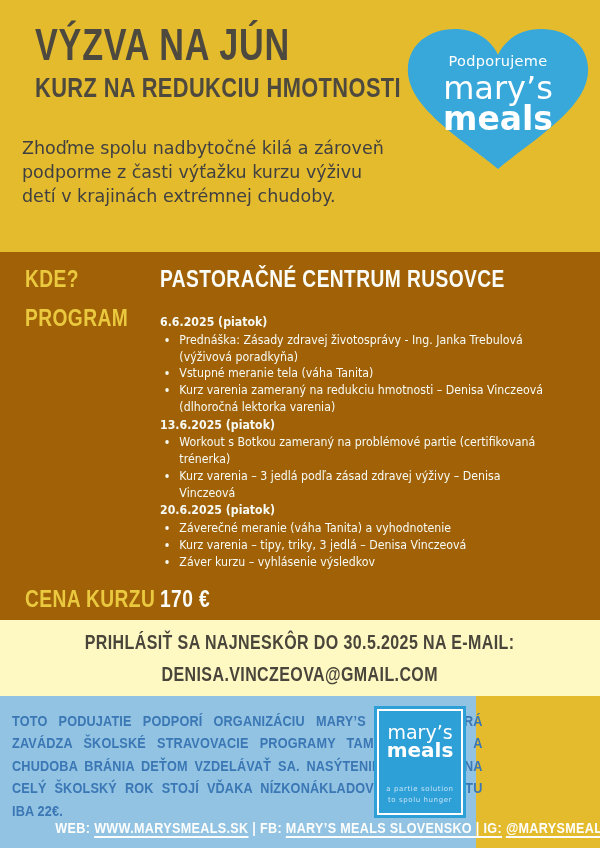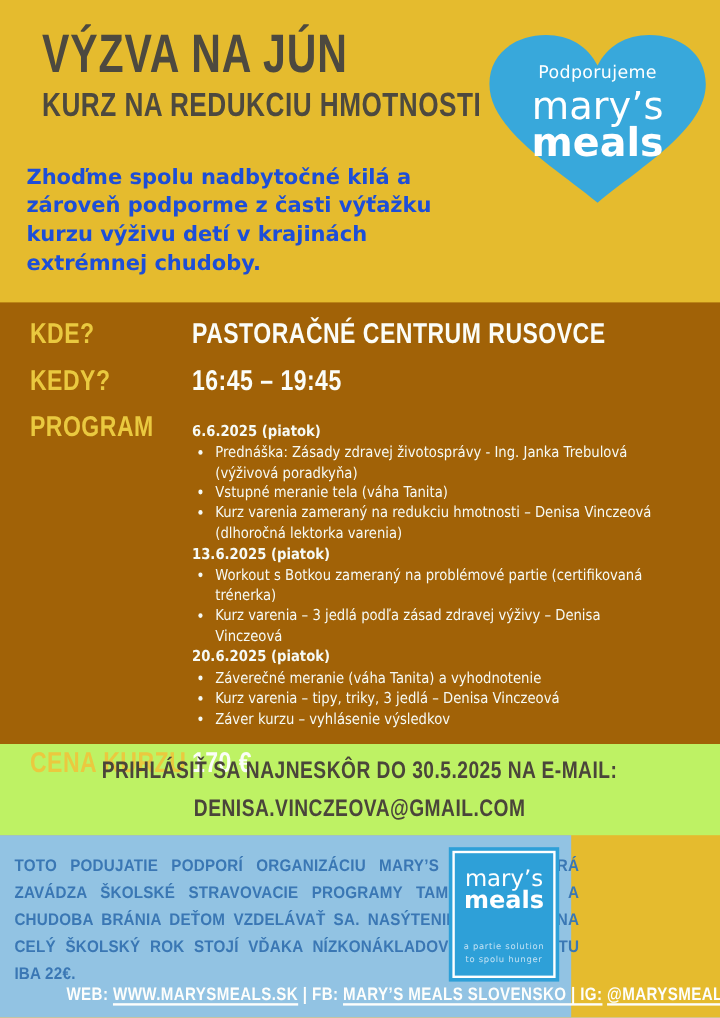--- a/index.html
+++ b/index.html
@@ -18,21 +18,21 @@
     transform:scaleX(0.76); transform-origin:left top; white-space:nowrap;
   }
   .sub-title {
     position:absolute; left:35px; top:74px; margin:0;
     font-family:"Liberation Sans", sans-serif; font-weight:bold;
     font-size:28px; line-height:1.0; color:#4D493F; letter-spacing:0.5px;
     transform:scaleX(0.78); transform-origin:left top; white-space:nowrap;
   }
   .intro-text {
     position:absolute; left:22px; top:136px; width:370px; margin:0;
-    font-size:17.5px; line-height:1.38; color:#1d4ed8;font-weight:bold;
+    font-size:17.5px; line-height:1.38; color:#404040;
   }
   .heart-badge { position:absolute; right:4px; top:24px; width:196px; height:150px; }
   .heart-badge svg { position:absolute; inset:0; width:100%; height:100%; }
   .heart-text {
     position:absolute; inset:0; text-align:center; color:#ffffff;
     padding-top:30px; line-height:1;
   }
   .heart-tagline { font-size:14.5px; font-weight:normal; letter-spacing:0.3px; margin-bottom:4px; }
   .heart-brand-light { font-size:32px; font-weight:normal; line-height:0.95; }
   .heart-brand-bold  { font-size:33px; font-weight:bold;   line-height:0.95; }
@@ -57,21 +57,21 @@
     width:495px; transform:scaleX(0.88); transform-origin:left top;
     color:#F6FAF5; font-size:12.5px; line-height:1.34;
   }
   .program-date { font-weight:bold; margin:0; }
   .program-list { margin:1px 0 1px 0; padding-left:21px; }
   .program-list li { margin:0; padding-left:1px; }
   .row-price { margin-top:14px; }
 
   
   .sec-signup {
-    width:600px; height:76px; background:#bef264;
+    width:600px; height:76px; background:#fef9c3;
     display:flex; flex-direction:column; align-items:center; justify-content:center;
   }
   .signup-line {
     font-family:"Liberation Sans", sans-serif; font-weight:bold;
     font-size:20px; line-height:1.6; color:#4A453A; letter-spacing:0.5px;
     transform:scaleX(0.80); transform-origin:center; white-space:nowrap;
   }
 
   
   .sec-footer { position:relative; width:476px; height:178px; background:#92C3E3; }
@@ -123,24 +123,20 @@
     </div>
   </div>
 
   <div class="sec-main">
 
     <div class="info-row row-where">
       <div class="info-label">KDE?</div>
       <div class="info-value">PASTORAČNÉ CENTRUM RUSOVCE</div>
     </div>
 
-    <div class="info-row row-when">
-      <div class="info-label">KEDY?</div>
-      <div class="info-value">16:45 – 19:45</div>
-    </div>
 
     <div class="info-row row-program">
       <div class="info-label">PROGRAM</div>
       <div class="program-content">
 
         <div>
           <p class="program-date">6.6.2025 (piatok)</p>
           <ul class="program-list">
             <li>Prednáška: Zásady zdravej životosprávy - Ing. Janka Trebulová (výživová poradkyňa)</li>
             <li>Vstupné meranie tela (váha Tanita)</li>

